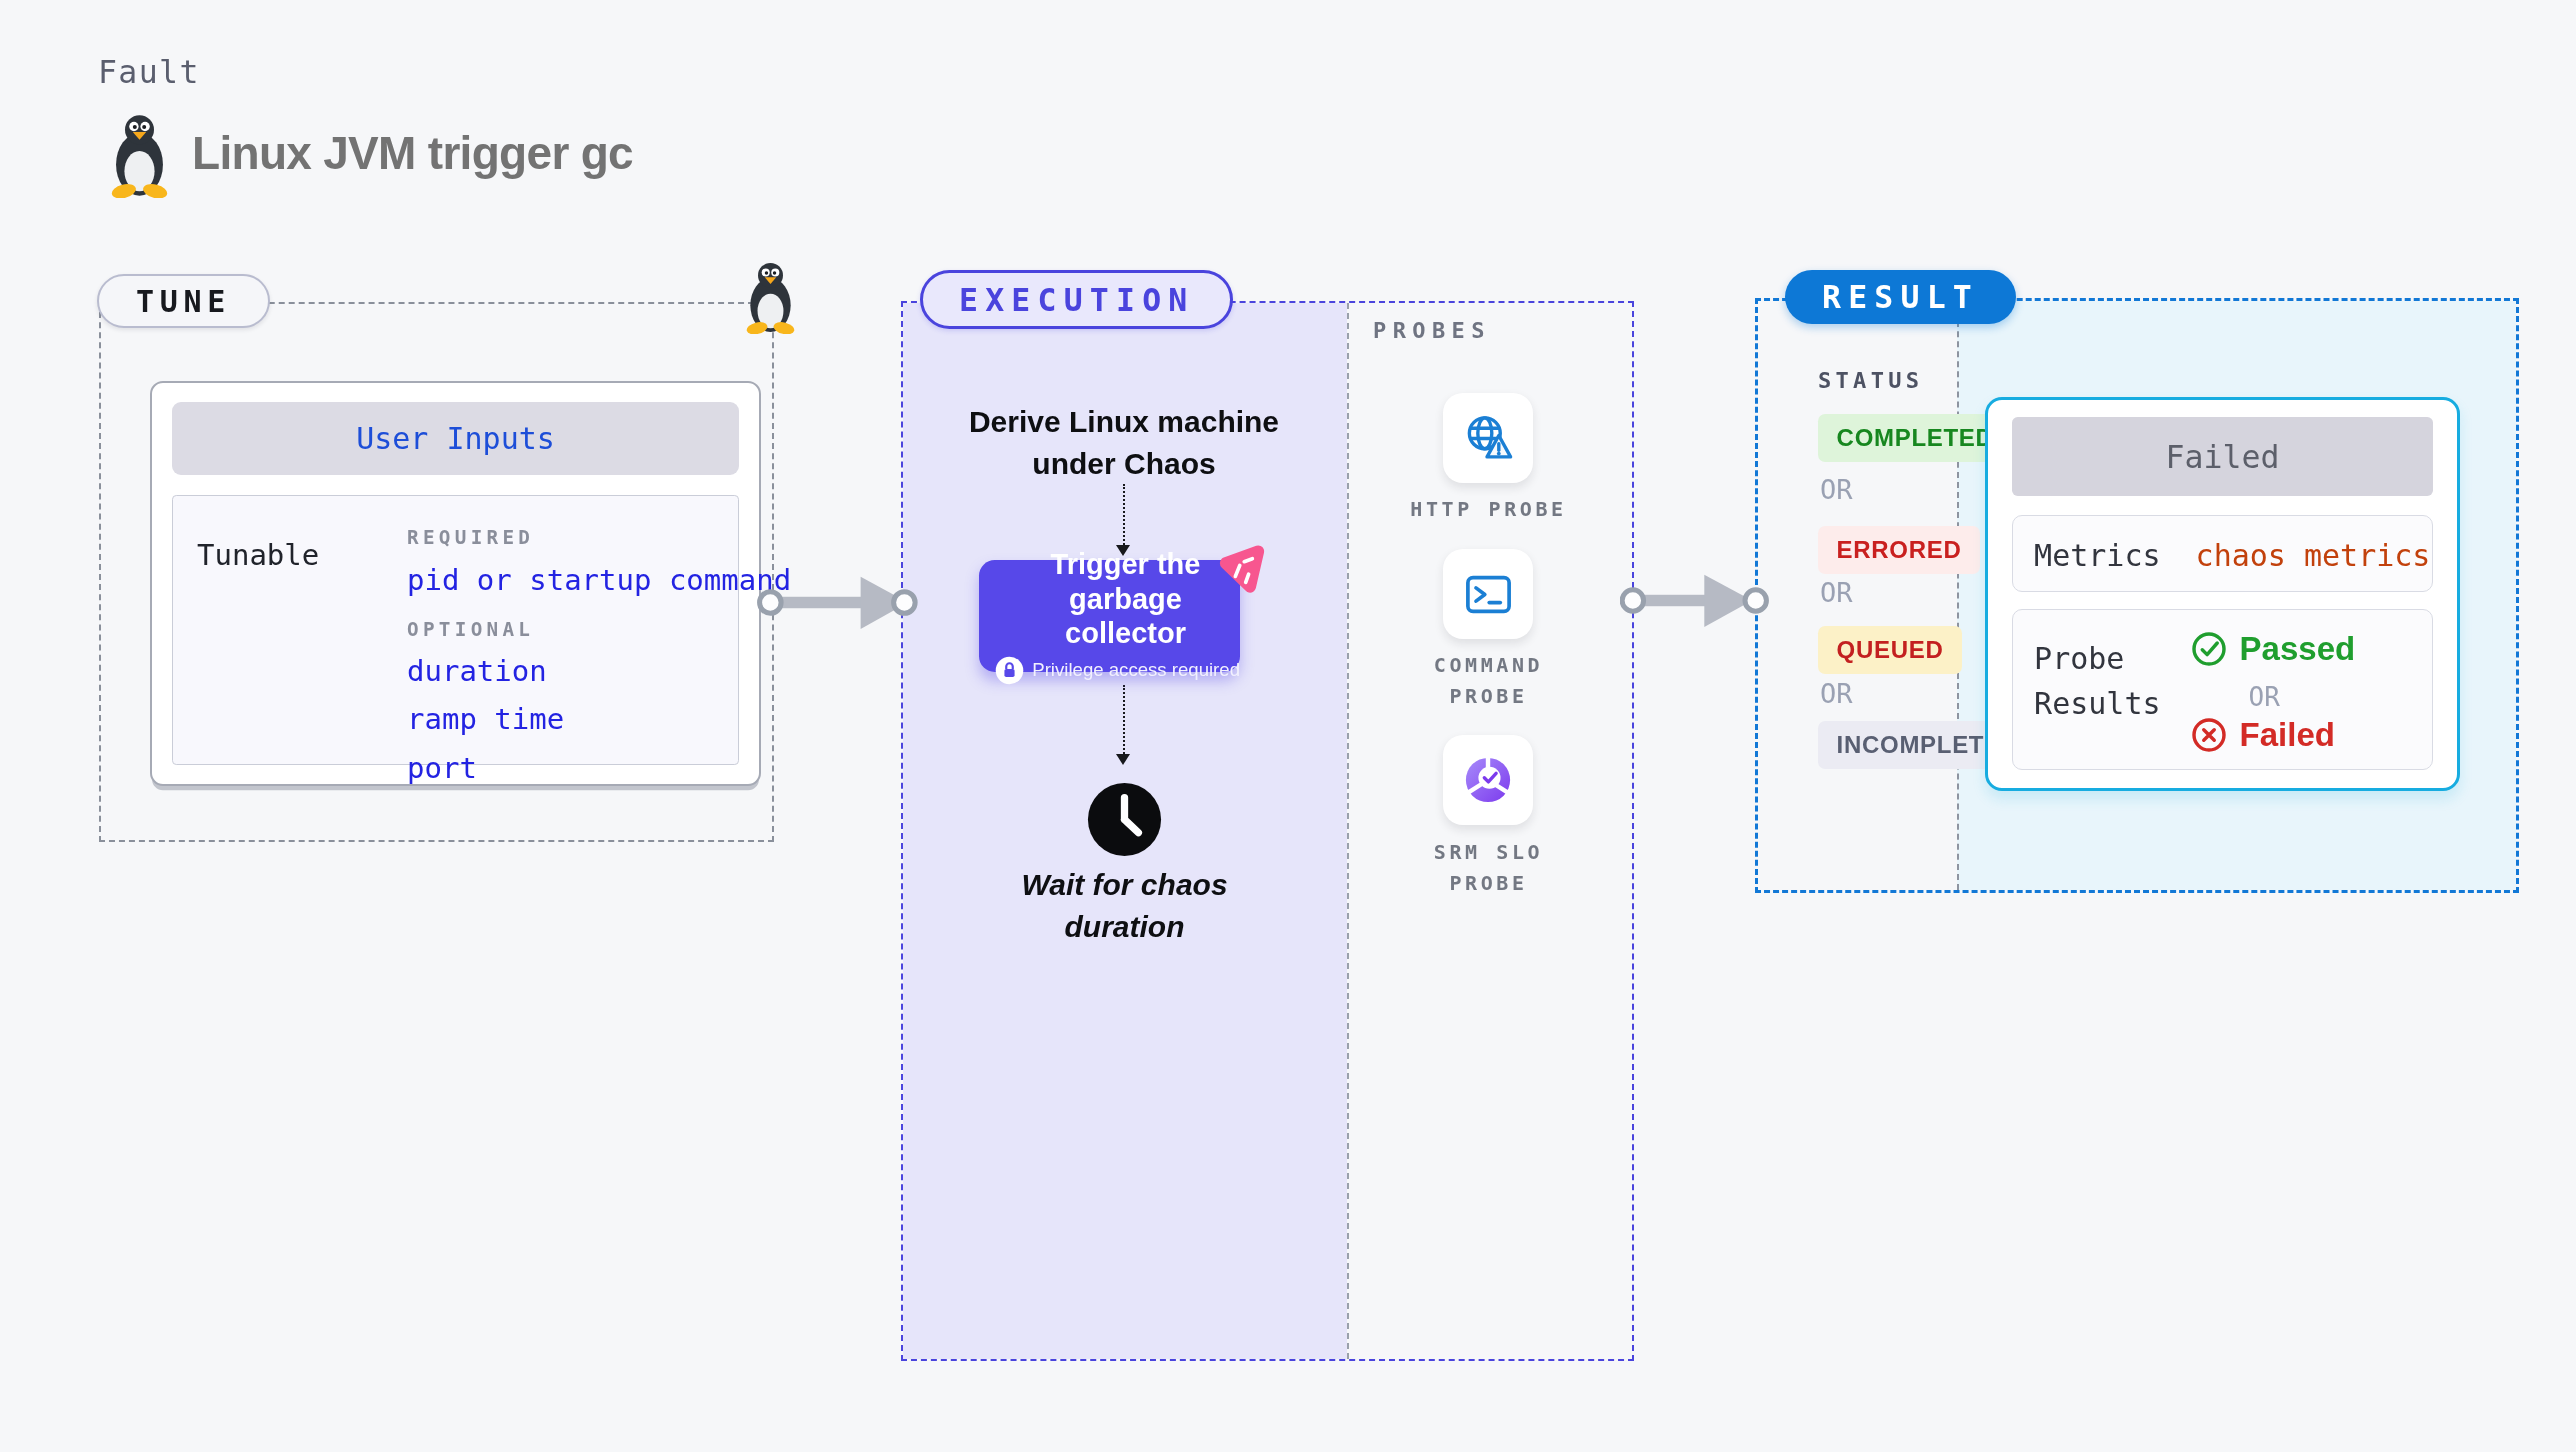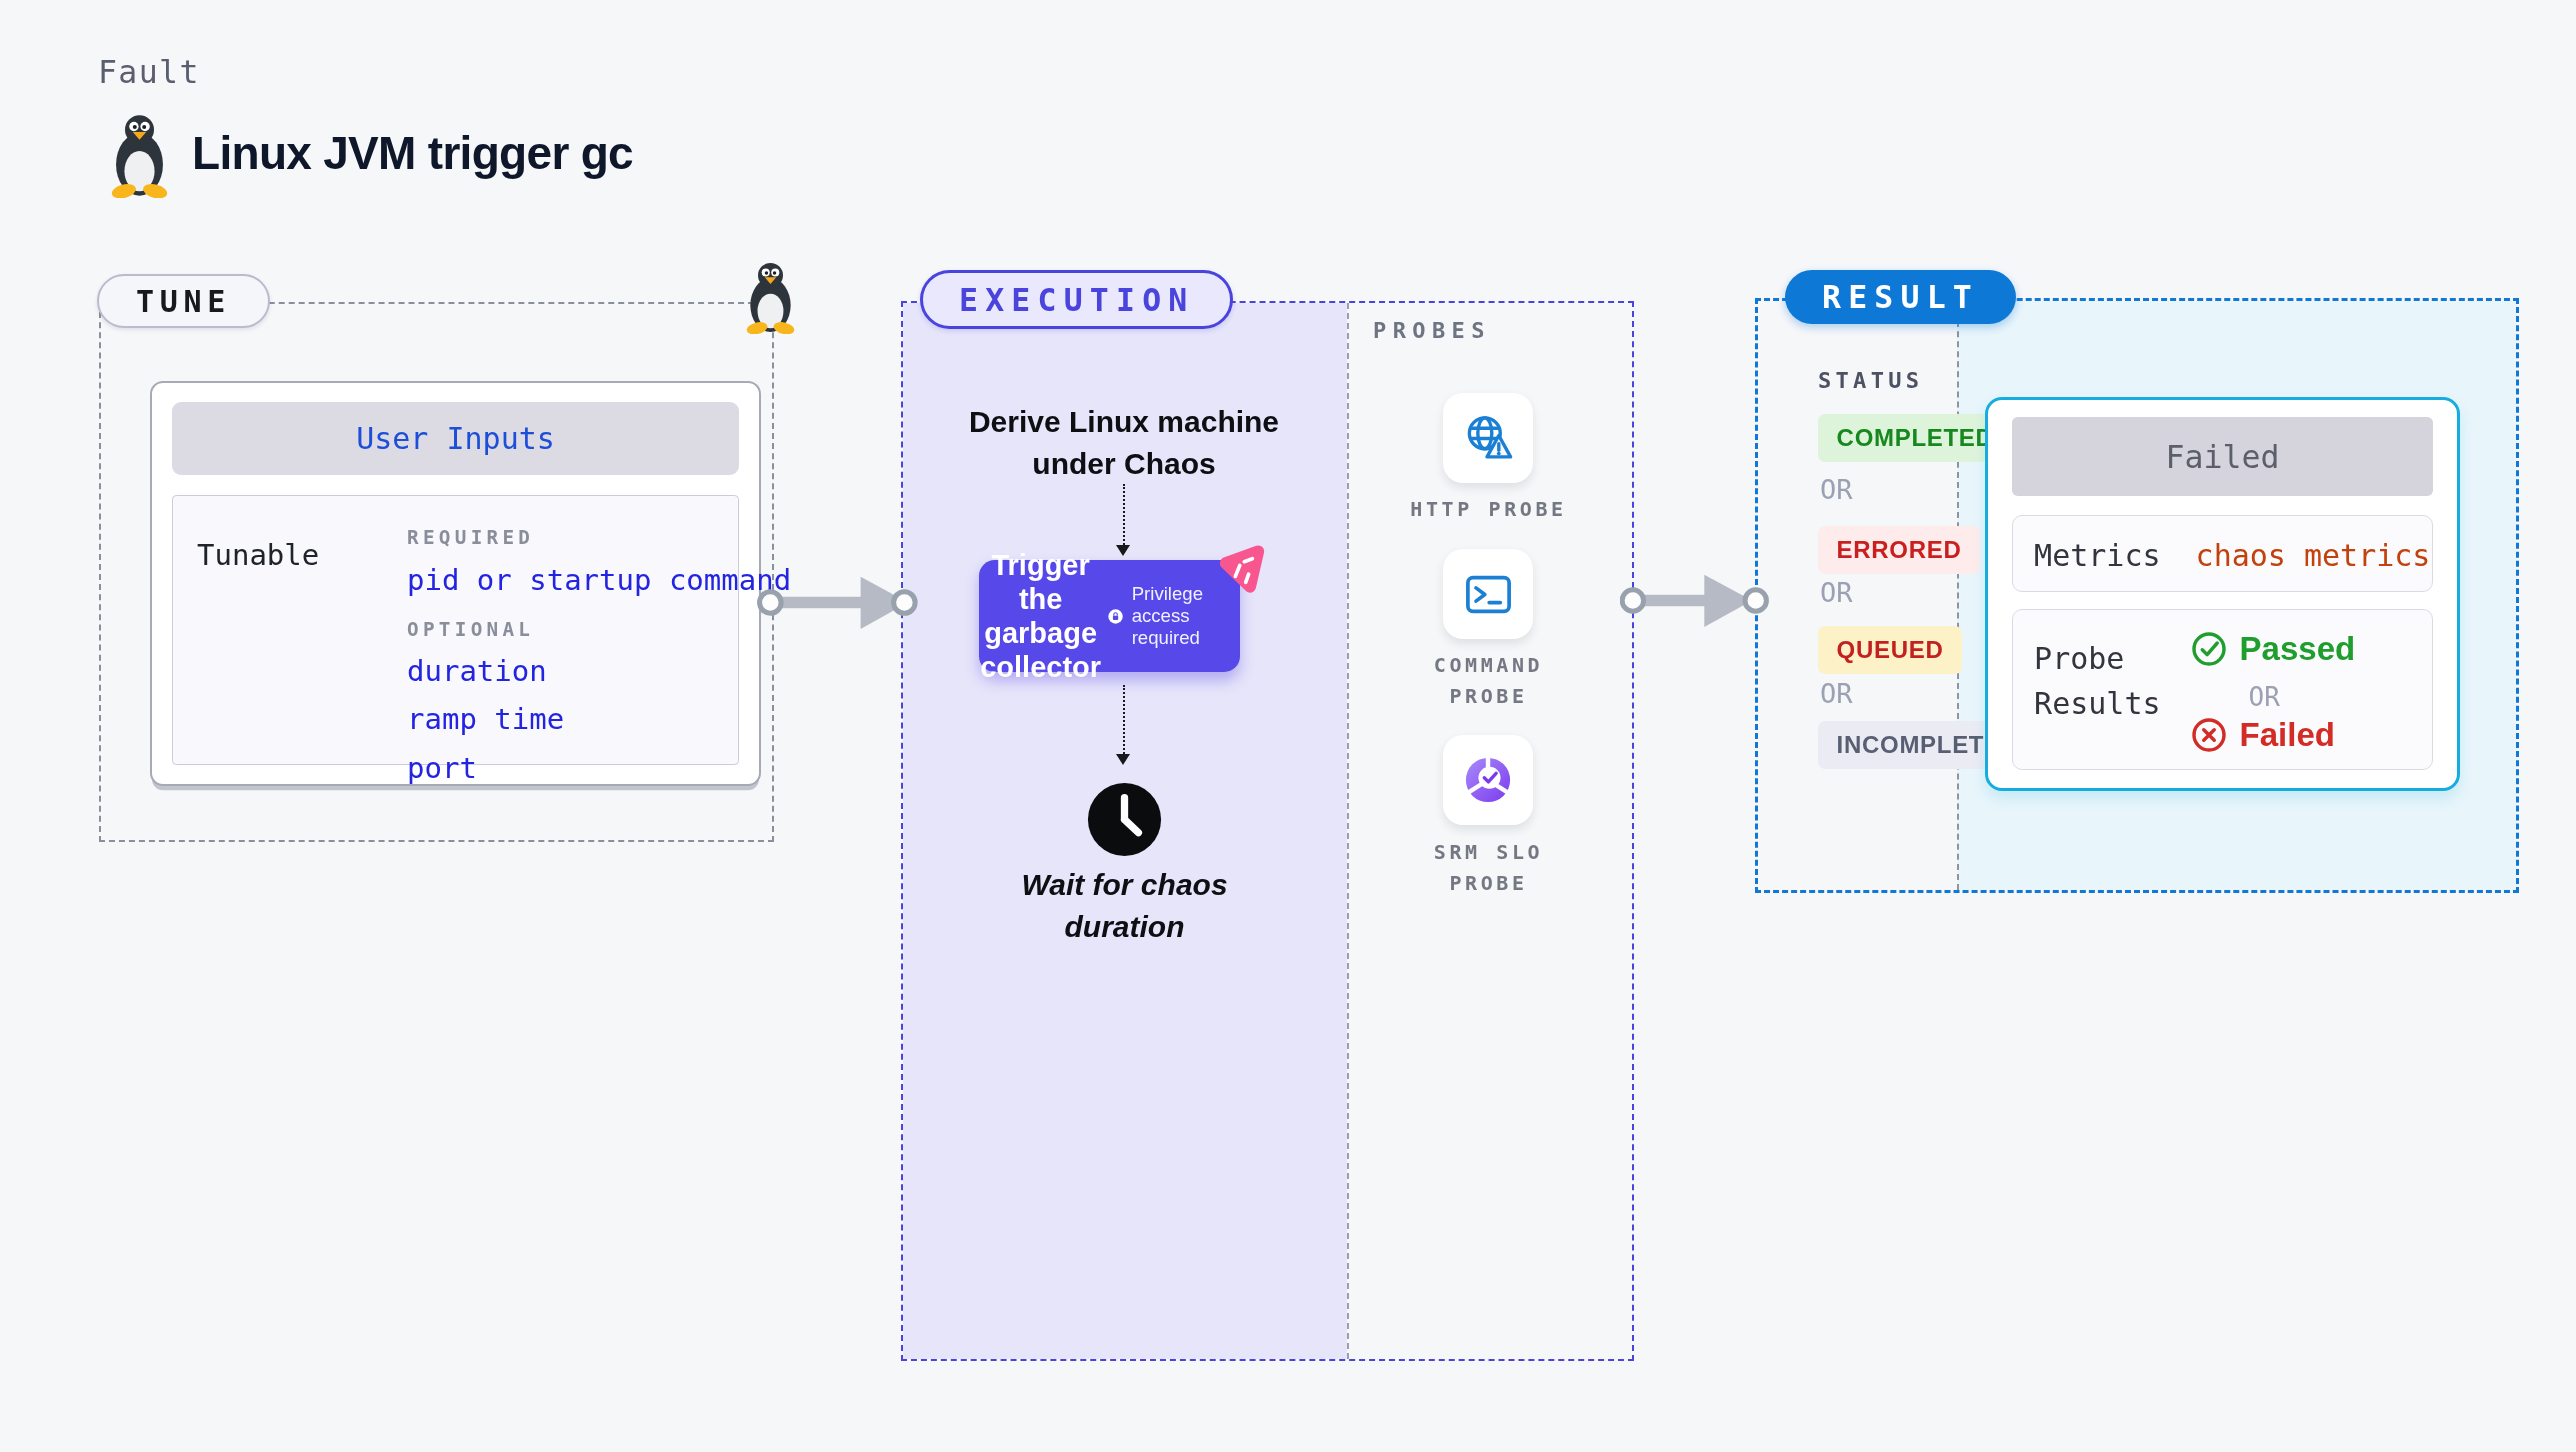--- a/index.html
+++ b/index.html
@@ -6,21 +6,21 @@
   body{
     width:2576px;height:1452px;background:#f6f7f9;position:relative;overflow:hidden;
     font-family:"Liberation Sans", sans-serif;color:#17191c;
   }
   .stage{position:absolute;inset:0;}
   .abs{position:absolute;}
   .mono{font-family:"DejaVu Sans Mono","Liberation Mono",monospace;}
 
   
   .kicker{left:98px;top:54px;font-size:31.5px;color:#5a5e6e;letter-spacing:1.4px;}
-  .page-title{left:192px;top:126px;font-size:46px;font-weight:bold;color:#0f172a;letter-spacing:-0.7px;}
+  .page-title{left:192px;top:126px;font-size:46px;font-weight:bold;color:#737373;letter-spacing:-0.7px;}
   .tux-big{left:106px;top:113px;width:67px;height:85px;}
   .tux-small{left:741px;top:261px;width:59px;height:73px;z-index:6;}
 
   
   .pill{border-radius:43px;font-weight:bold;z-index:5;display:flex;align-items:center;justify-content:center;}
   .tune-pill{left:97px;top:274px;height:50px;padding:0 37px;background:#f5f6f9;border:2.9px solid #b9bccf;
     color:#17191e;font-size:30px;letter-spacing:5.7px;box-shadow:0 2.1px 4.3px rgba(30,34,50,.10);}
   .exec-pill{left:920px;top:270px;height:53px;padding:0 36px;background:#e9e8fc;border:3.6px solid #4a44dd;
     color:#4a44dd;font-size:31.5px;letter-spacing:7.2px;box-shadow:0 2.1px 5.7px rgba(74,68,221,.18);}
   .result-pill{left:1785px;top:270px;height:54px;padding:0 37px;background:#0d78d6;border:none;
@@ -47,22 +47,22 @@
   .exec-lavender{position:absolute;left:0;top:0;bottom:0;width:444px;background:#e6e5fa;}
   .probes-panel{position:absolute;left:444px;top:0;bottom:0;right:0;border-left:2.1px dashed #9aa0ab;}
   .derive-text{left:945px;top:401px;width:358px;text-align:center;font-size:30px;font-weight:bold;
     color:#0e0f12;line-height:1.4;}
   .vline{border-left:2.9px dotted #17181c;z-index:2;}
   .vline:after{content:"";position:absolute;bottom:-10px;left:-8.6px;border:7.2px solid transparent;
     border-top:11.5px solid #17181c;}
   .vline1{left:1123px;top:484px;height:69px;}
   .vline2{left:1123px;top:685px;height:77px;}
   .chaos-node{left:979px;top:560px;width:261px;height:112px;background:#5748e9;border-radius:15.8px;
-    box-shadow:0 8.6px 14.3px rgba(85,72,233,.35);z-index:3;display:flex;flex-direction:row;
-    align-items:center;justify-content:center;gap:5.7px;}
+    box-shadow:0 8.6px 14.3px rgba(85,72,233,.35);z-index:3;display:flex;flex-direction:column;
+    align-items:flex-end;justify-content:center;gap:5.7px;}
   .chaos-node-title{color:#ffffff;font-size:29px;font-weight:bold;line-height:1.18;text-align:center;width:229px;}
   .chaos-node-note{display:flex;align-items:center;gap:8.6px;color:#f2f1fe;font-size:18.6px;}
   .pink-icon{left:1211px;top:541px;width:62px;height:62px;z-index:4;}
   .clock-icon{left:1085px;top:780px;width:79px;height:79px;}
   .wait-text{left:981px;top:864px;width:287px;text-align:center;font-size:30px;font-weight:bold;
     color:#0e0f12;line-height:1.4;font-style:italic;}
   .probes-label{left:1373px;top:318px;font-size:22px;font-weight:bold;letter-spacing:6.4px;color:#6f7482;}
   .probe-card{width:90px;height:90px;background:#ffffff;border-radius:20px;
     box-shadow:0 4.3px 10px rgba(26,30,40,.10);display:flex;align-items:center;justify-content:center;}
   .probe-card-1{left:1443px;top:393px;}

